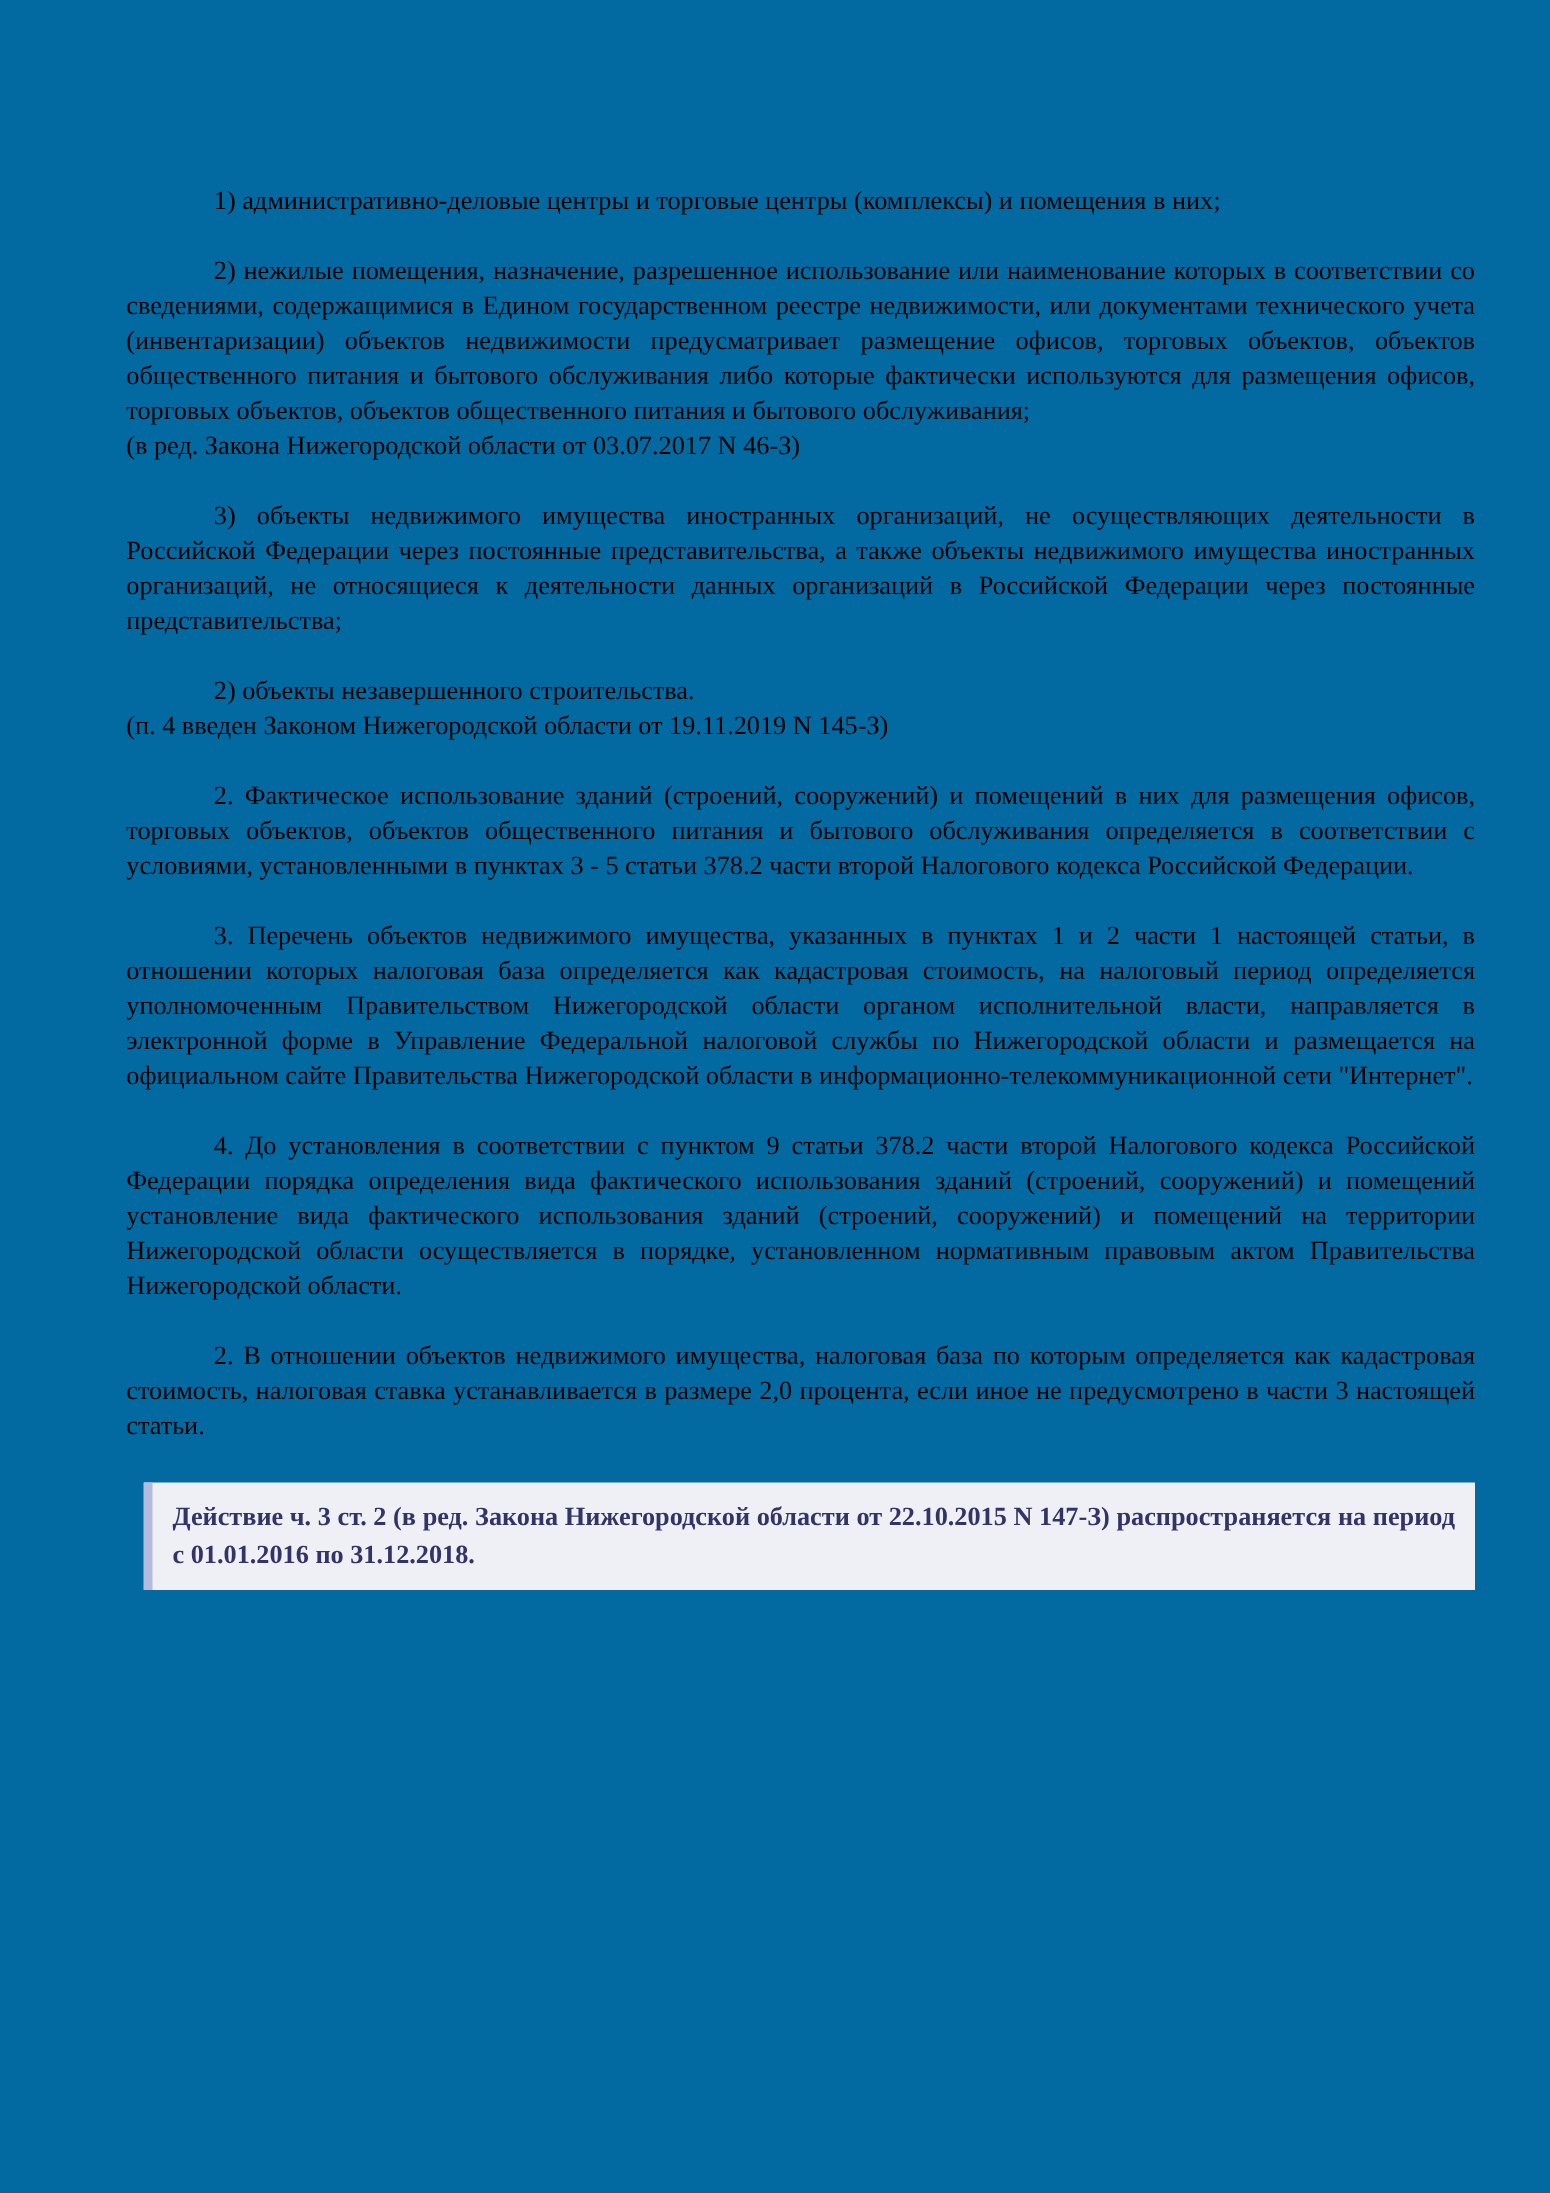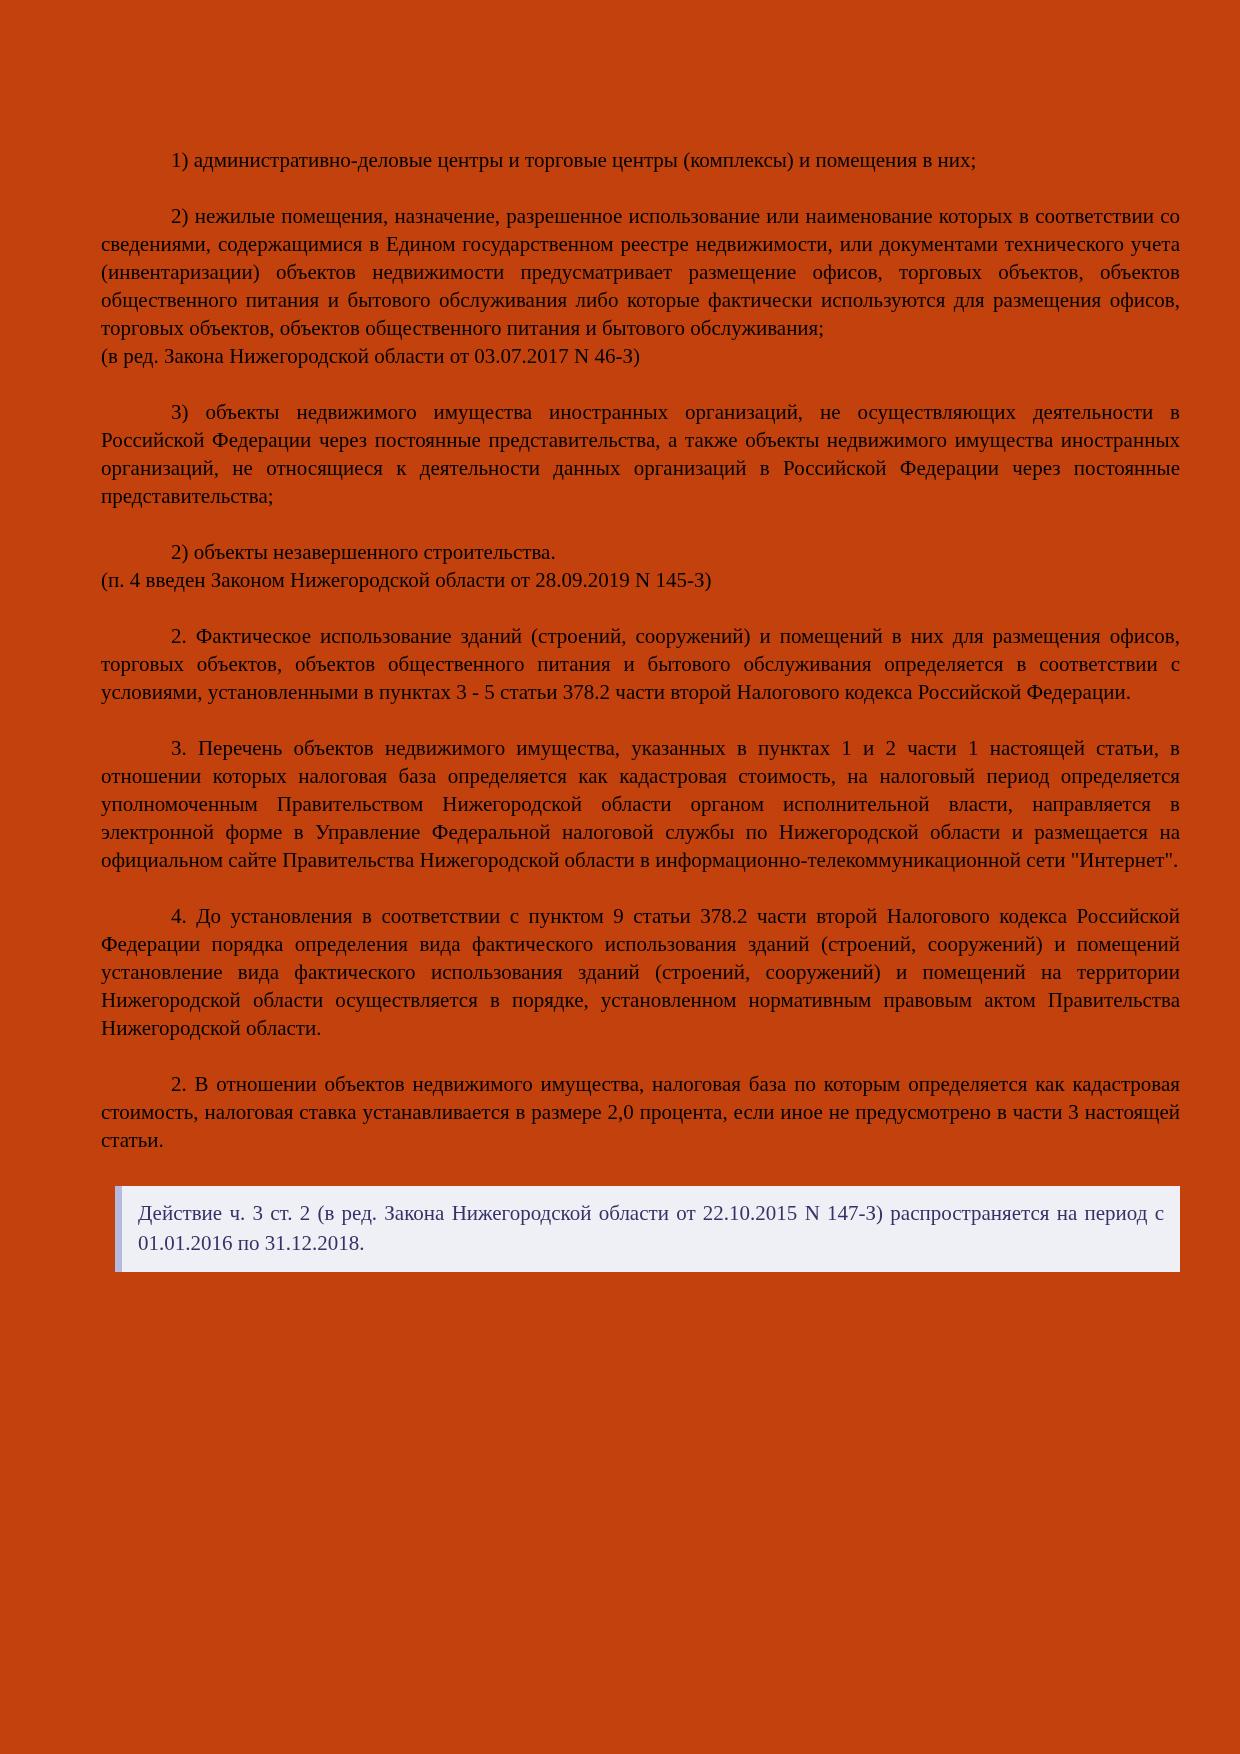--- a/index.html
+++ b/index.html
@@ -11,21 +11,21 @@
     width: 1240px;
     height: 1754px;
     overflow: hidden;
     font-family: "Liberation Serif", "DejaVu Serif", serif;
   }
   .page {
     box-sizing: border-box;
     width: 1240px;
     height: 1754px;
     padding: 146px 60px 0 101px;
-    background: #c2410c;
+    background: #0369a1;
     color: #000000;
   }
   .page p {
     margin: 0;
     font-size: 21px;
     line-height: 28px;
     text-align: justify;
     color: #000000;
   }
   .para {
@@ -51,40 +51,41 @@
     text-indent: 70px;
     text-align: left !important;
   }
   .callout {
     box-sizing: border-box;
     margin-top: 32px;
     margin-left: 14px;
     background: #efeff6;
     border-left: 7px solid #b6bade;
     padding: 12px 16px 14px 16px;
+    font-weight: bold;
   }
   .callout p {
     color: #333368;
     line-height: 30px;
   }
 </style>
 </head>
 <body>
 
 <div class="page">
 
   <p class="para first">1) административно-деловые центры и торговые центры (комплексы) и помещения в них;</p>
 
   <p class="para">2) нежилые помещения, назначение, разрешенное использование или наименование которых в соответствии со сведениями, содержащимися в Едином государственном реестре недвижимости, или документами технического учета (инвентаризации) объектов недвижимости предусматривает размещение офисов, торговых объектов, объектов общественного питания и бытового обслуживания либо которые фактически используются для размещения офисов, торговых объектов, объектов общественного питания и бытового обслуживания;</p>
   <p class="note">(в ред. Закона Нижегородской области от 03.07.2017 N 46-З)</p>
 
   <p class="para">3) объекты недвижимого имущества иностранных организаций, не осуществляющих деятельности в Российской Федерации через постоянные представительства, а также объекты недвижимого имущества иностранных организаций, не относящиеся к деятельности данных организаций в Российской Федерации через постоянные представительства;</p>
 
   <p class="para">2) объекты незавершенного строительства.</p>
-  <p class="note">(п. 4 введен Законом Нижегородской области от 28.09.2019 N 145-З)</p>
+  <p class="note">(п. 4 введен Законом Нижегородской области от 19.11.2019 N 145-З)</p>
 
   <p class="para">2. Фактическое использование зданий (строений, сооружений) и помещений в них для размещения офисов, торговых объектов, объектов общественного питания и бытового обслуживания определяется в соответствии с условиями, установленными в пунктах 3 - 5 статьи 378.2 части второй Налогового кодекса Российской Федерации.</p>
 
   <p class="para">3. Перечень объектов недвижимого имущества, указанных в пунктах 1 и 2 части 1 настоящей статьи, в отношении которых налоговая база определяется как кадастровая стоимость, на налоговый период определяется уполномоченным Правительством Нижегородской области органом исполнительной власти, направляется в электронной форме в Управление Федеральной налоговой службы по Нижегородской области и размещается на официальном сайте Правительства Нижегородской области в информационно-телекоммуникационной сети "Интернет".</p>
 
   <p class="para">4. До установления в соответствии с пунктом 9 статьи 378.2 части второй Налогового кодекса Российской Федерации порядка определения вида фактического использования зданий (строений, сооружений) и помещений установление вида фактического использования зданий (строений, сооружений) и помещений на территории Нижегородской области осуществляется в порядке, установленном нормативным правовым актом Правительства Нижегородской области.</p>
 
 
 
   <p class="para">2. В отношении объектов недвижимого имущества, налоговая база по которым определяется как кадастровая стоимость, налоговая ставка устанавливается в размере 2,0 процента, если иное не предусмотрено в части 3 настоящей статьи.</p>

